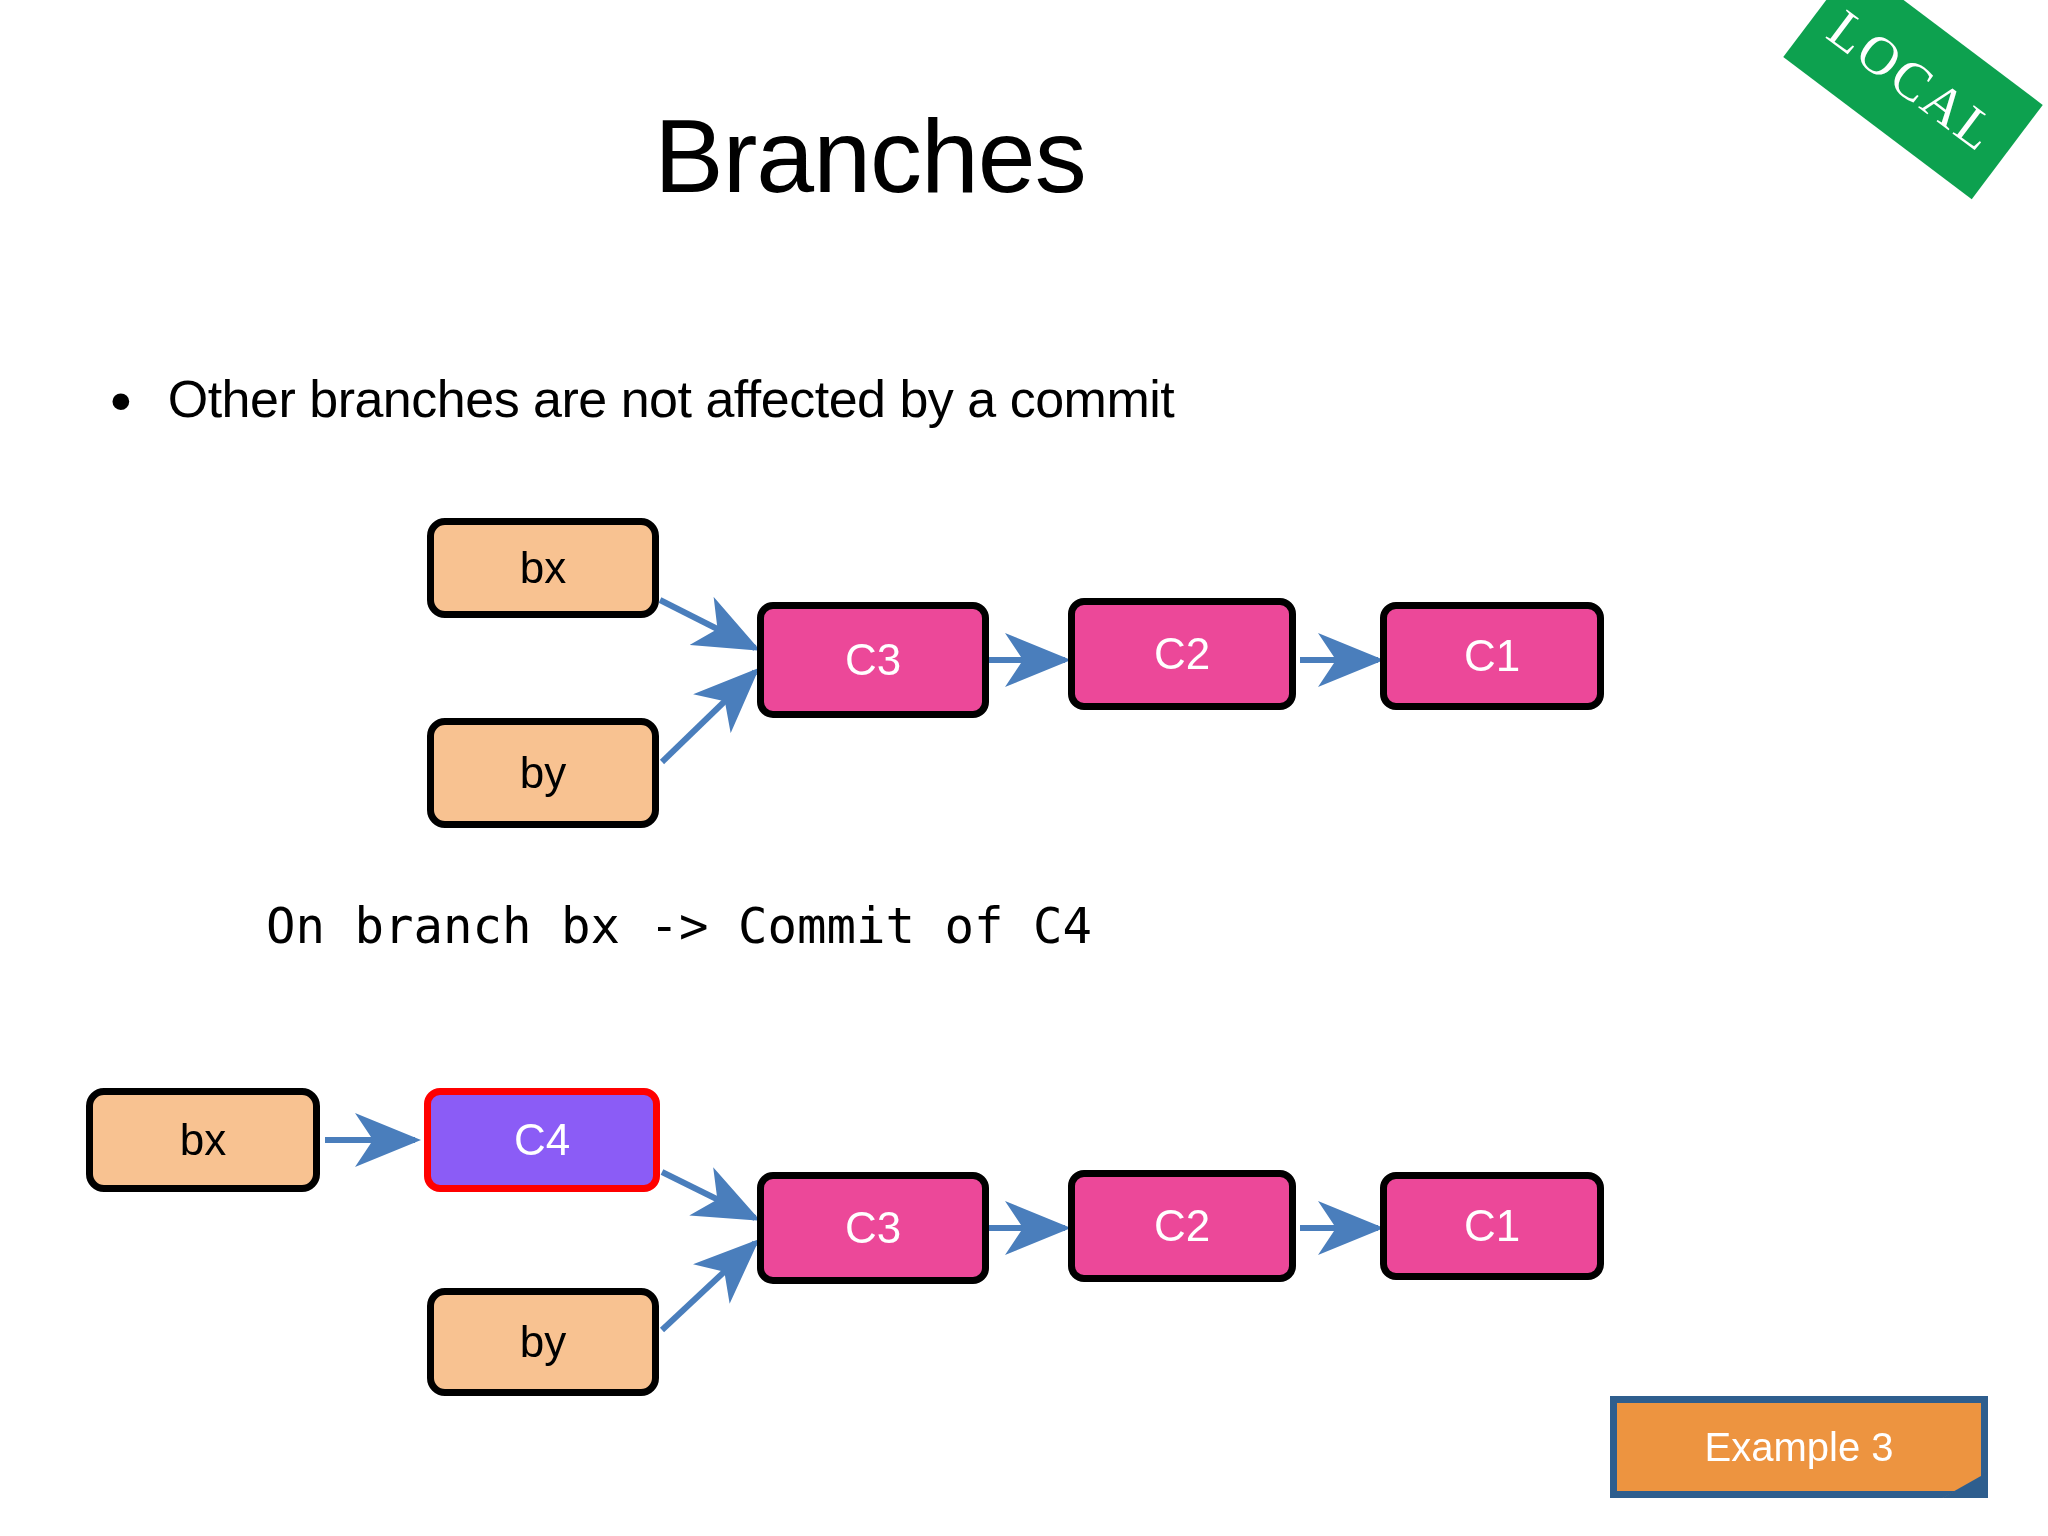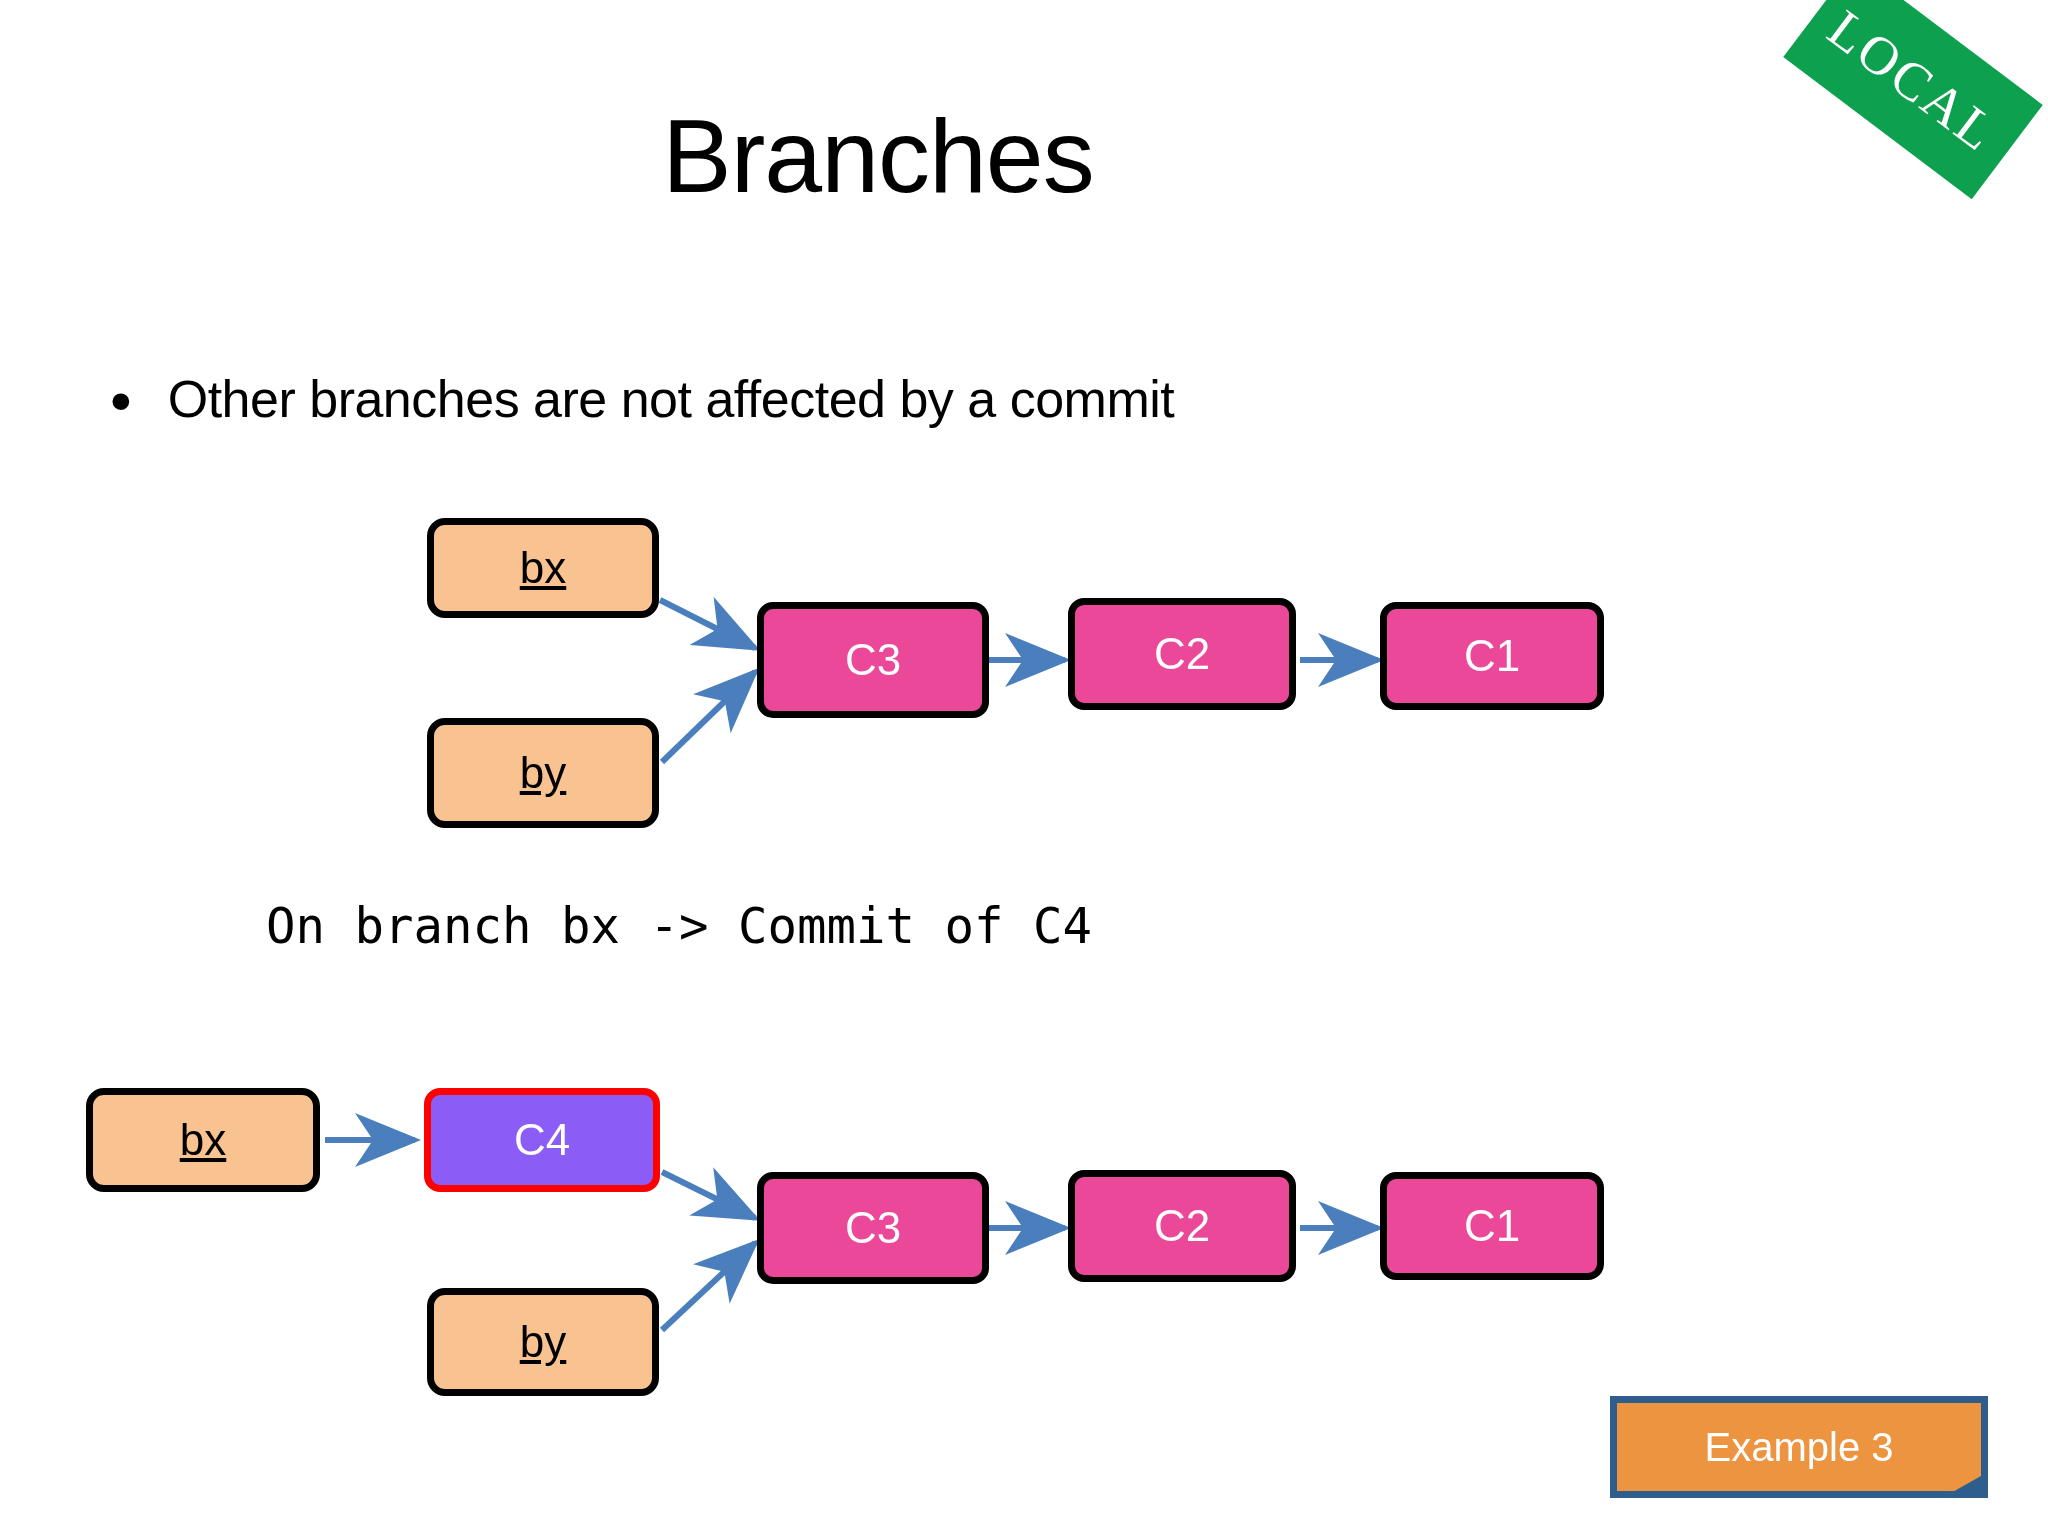--- a/index.html
+++ b/index.html
@@ -44,21 +44,20 @@
     position: absolute;
     left: 0;
     top: 102px;
     width: 1740px;
     text-align: center;
     font-size: 104px;
     font-weight: 400;
     color: #000000;
     line-height: 1.05;
     letter-spacing: -1px;
-    padding-left: 8px;
   }
 
   
   #bullet-row {
     position: absolute;
     left: 110px;
     top: 372px;
     width: 1860px;
     display: flex;
     align-items: flex-start;
@@ -84,21 +83,20 @@
     align-items: center;
     justify-content: center;
     font-size: 44px;
     line-height: 1;
   }
   .node-branch {
     background: #f8c291;
     border: 7px solid #000000;
     border-radius: 18px;
     color: #000000;
-    text-decoration: underline;
   }
   .node-commit {
     background: #ec4899;
     border: 7px solid #000000;
     border-radius: 16px;
     color: #ffffff;
   }
   .node-commit-active {
     background: #8b5cf6;
     border: 7px solid #ff0000;

